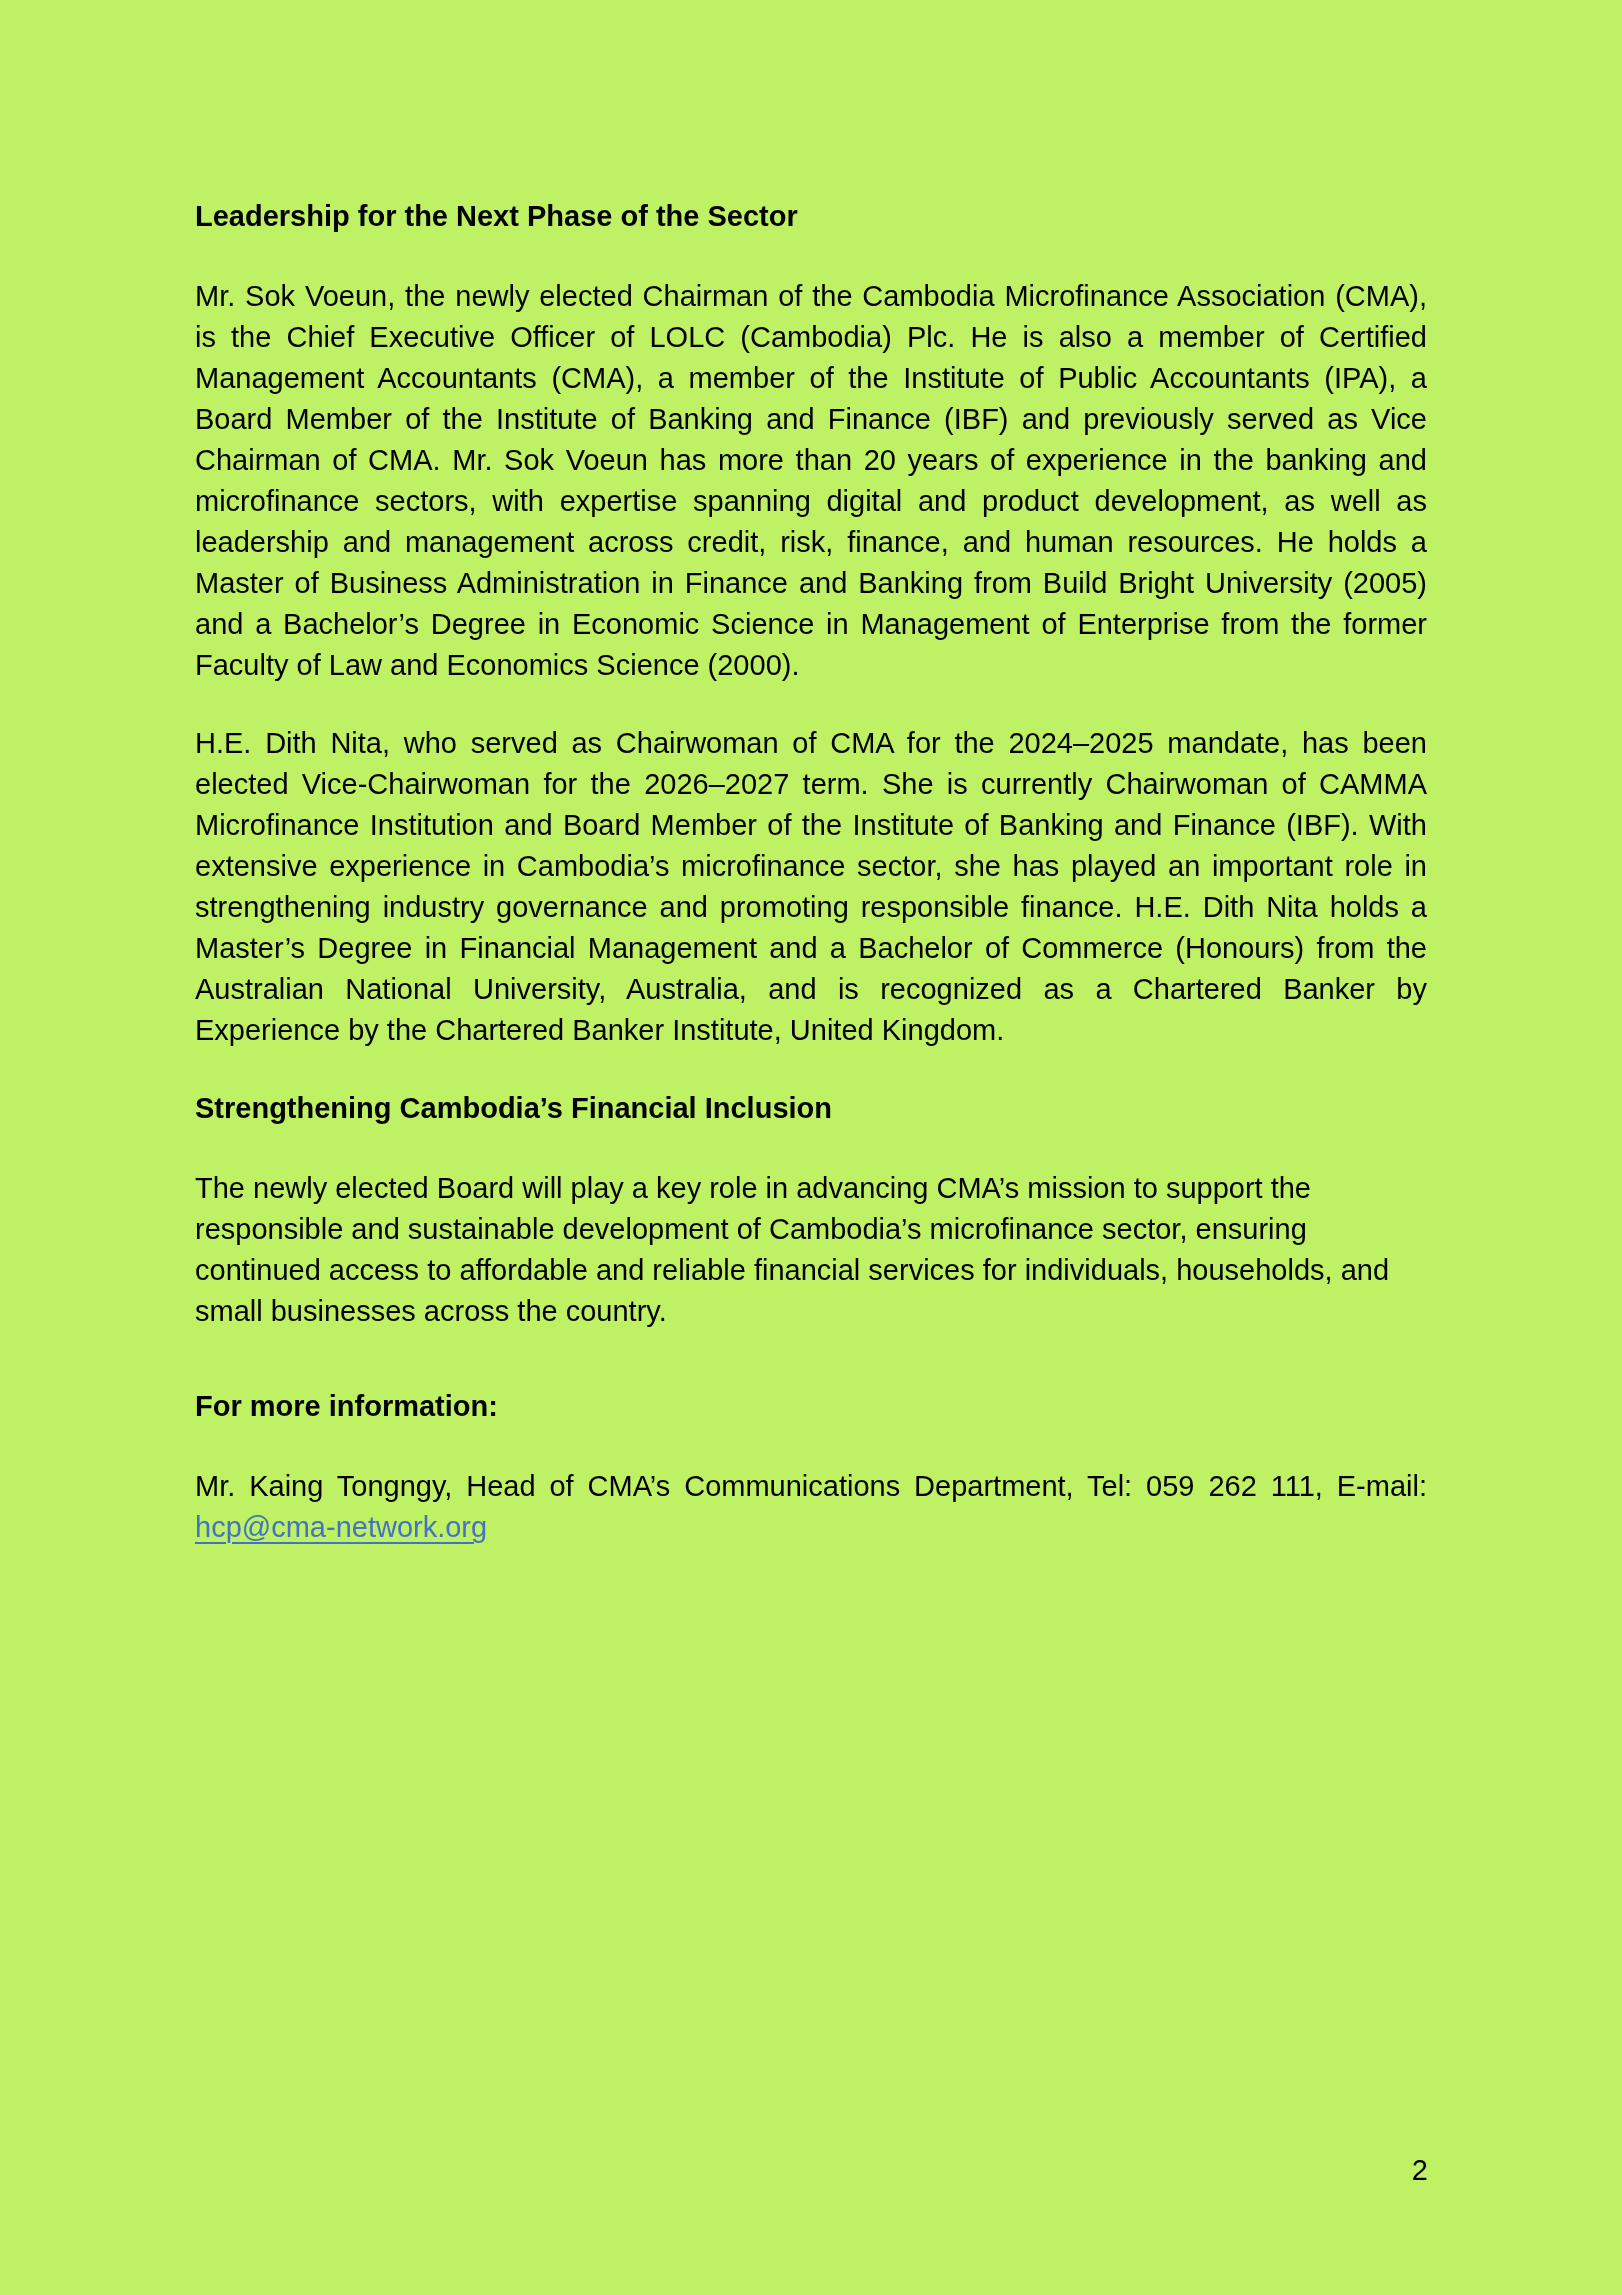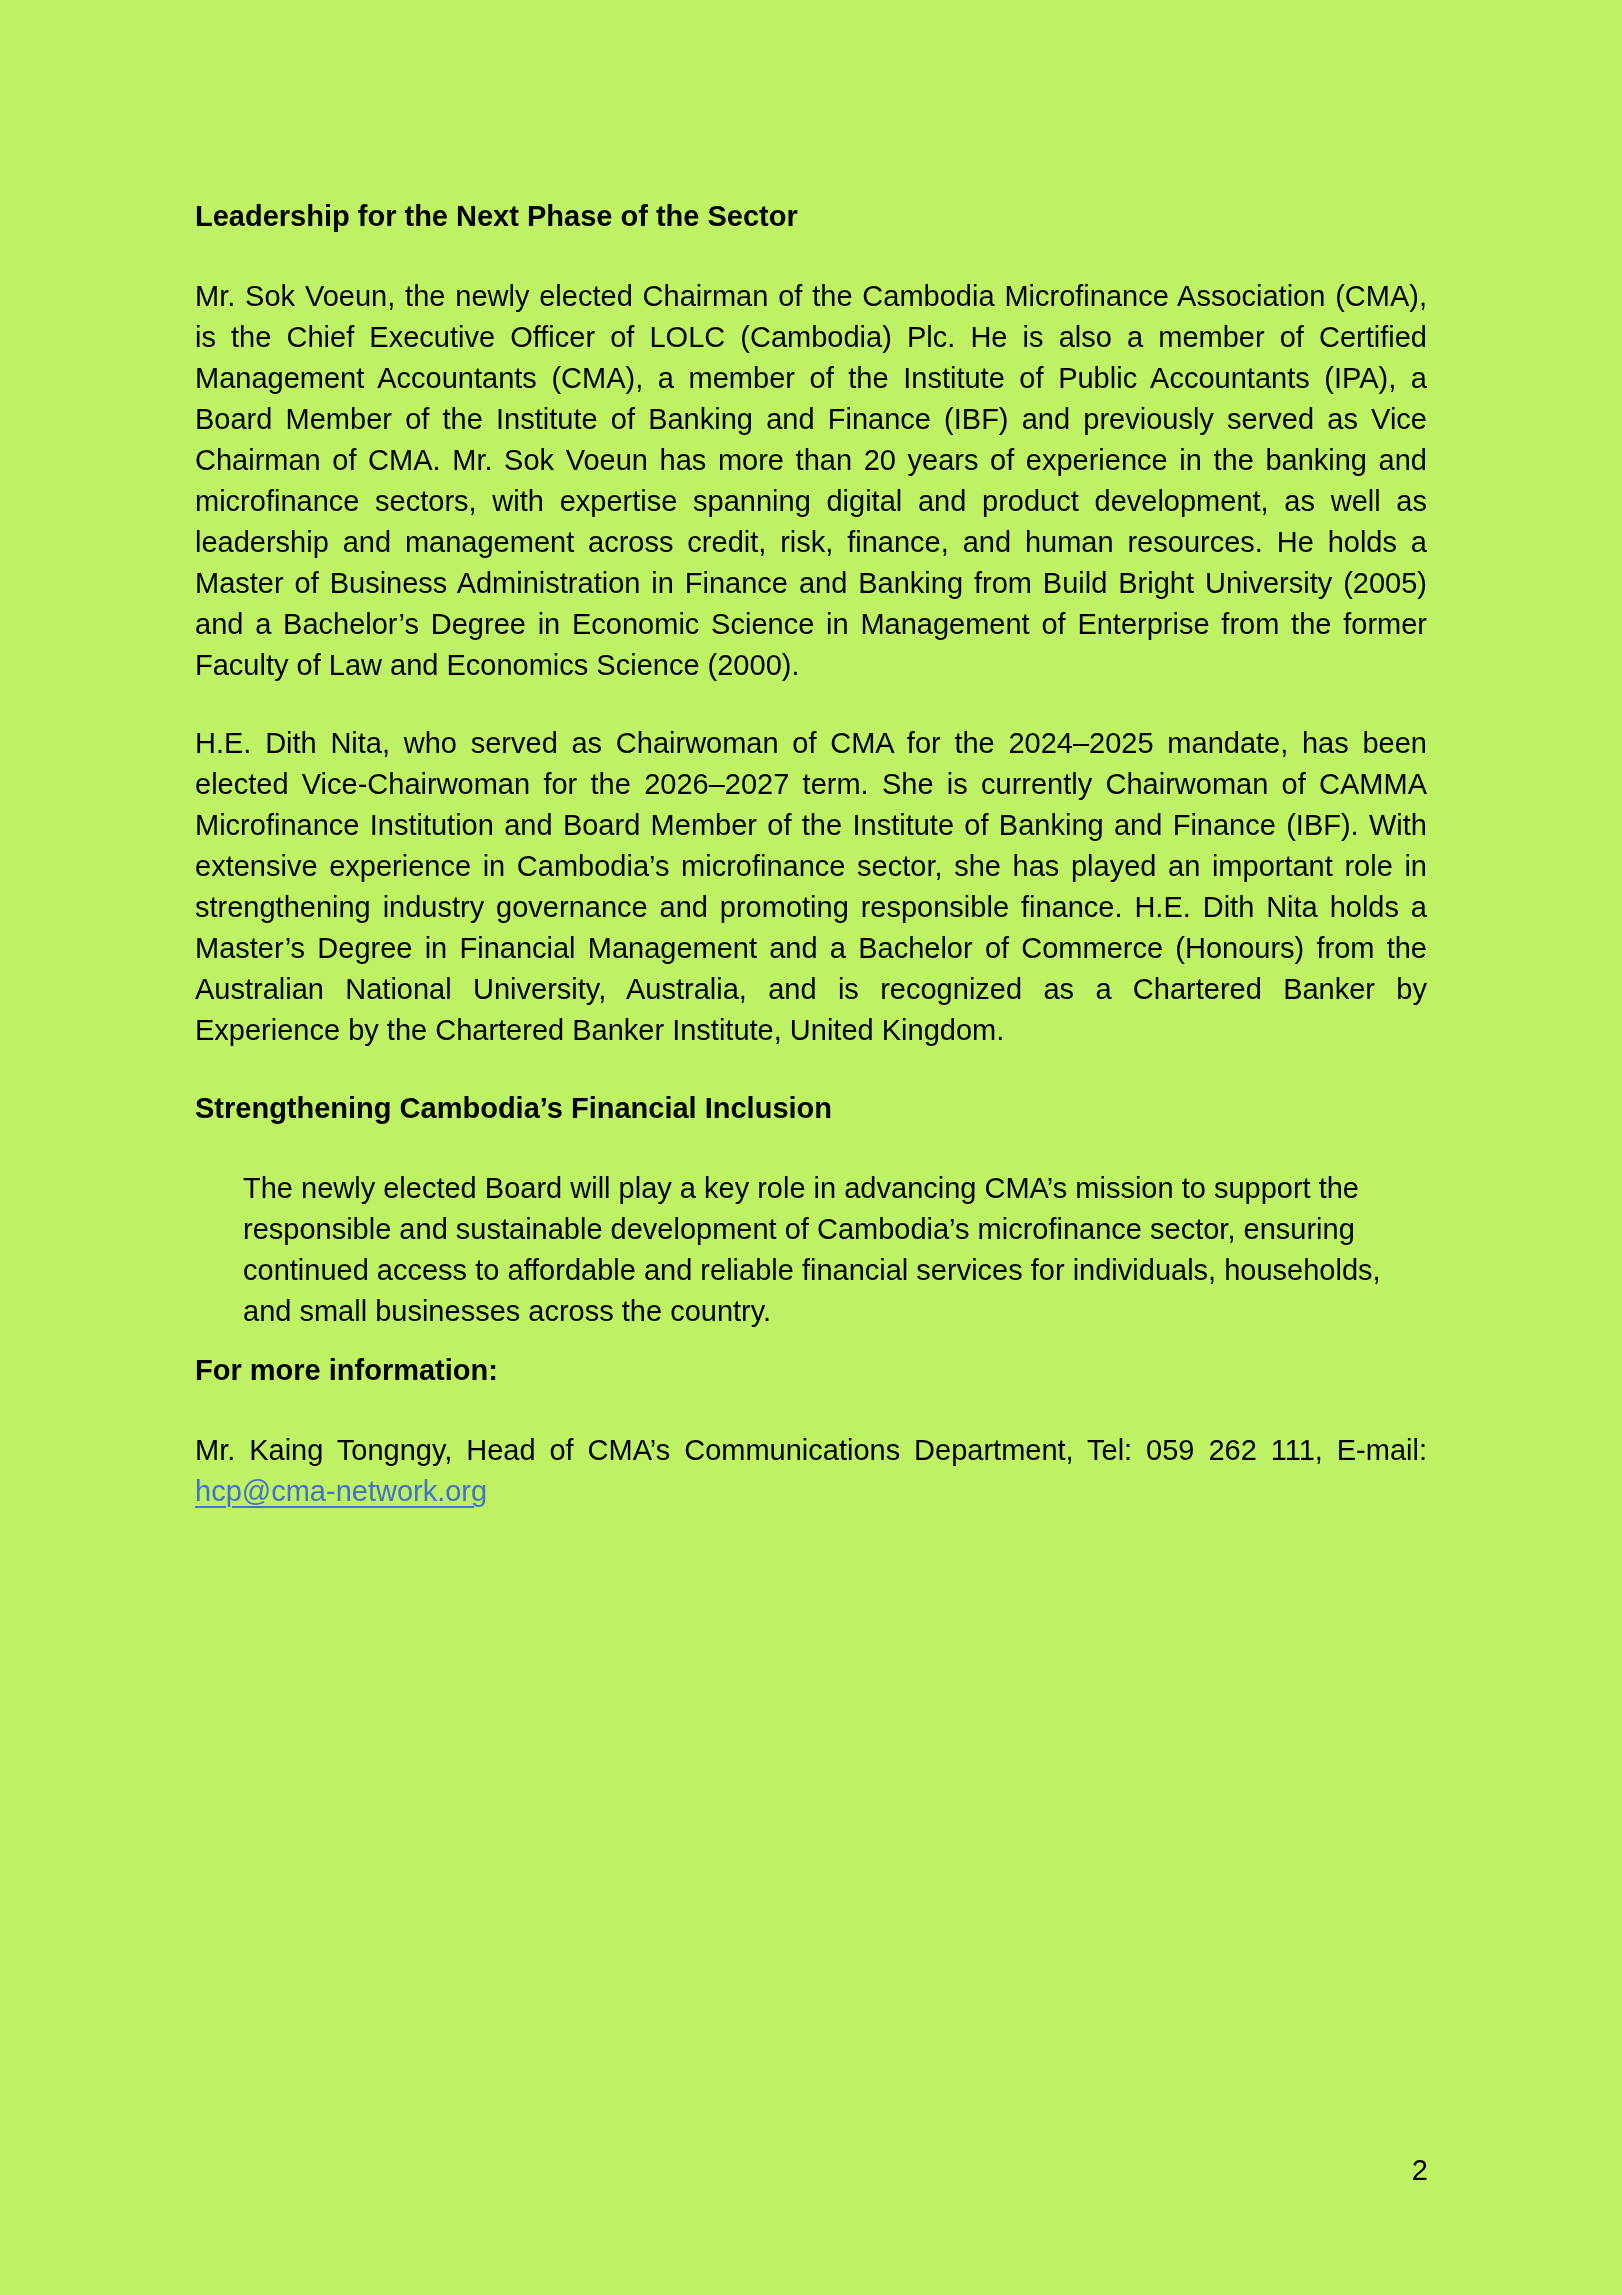--- a/index.html
+++ b/index.html
@@ -19,35 +19,34 @@
     line-height: 41px;
     color: #000000;
     overflow: hidden;
   }
   .section-heading {
     font-size: 29px;
     font-weight: 700;
     margin: 9.2px 0 39px 0;
   }
   .section-heading.mt-large {
-    margin-top: 18px;
+    margin-top: 54px;
   }
   p {
     margin: 0 0 37px 0;
   }
   .para-justify {
     text-align: justify;
     text-justify: inter-word;
   }
   .para-left {
     text-align: left;
   }
   .para-tight {
     margin-bottom: 11.8px;
-    margin-left: 48px;
   }
   .contact-para {
     margin-bottom: 0;
   }
   .email-link {
     color: #4472C4;
     text-decoration: underline;
     text-decoration-thickness: 2px;
     text-underline-offset: 4.6px;
     cursor: pointer;

